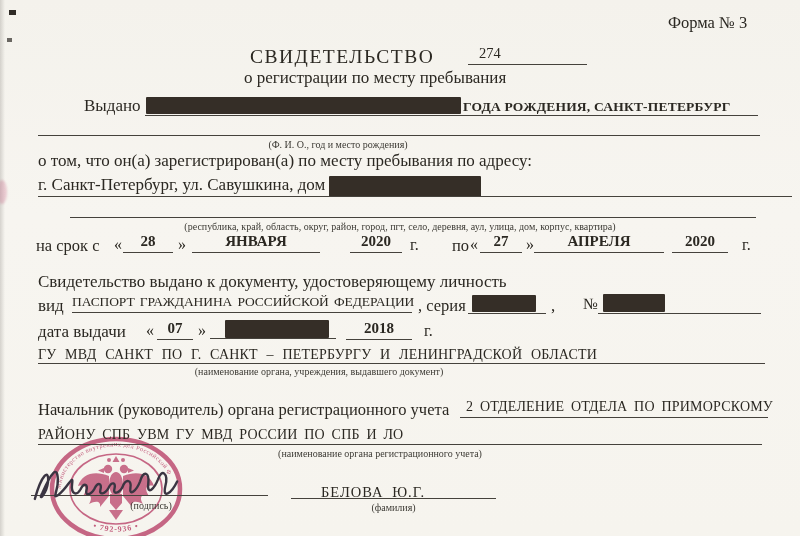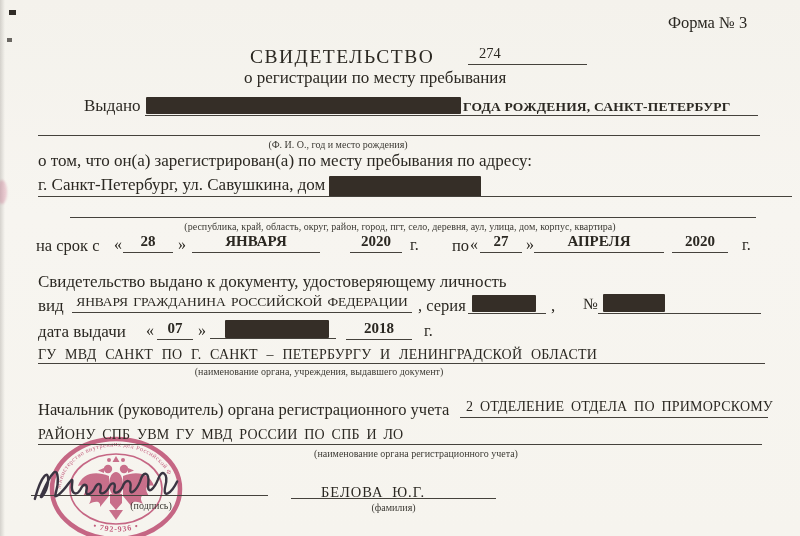--- a/index.html
+++ b/index.html
@@ -72,21 +72,21 @@
   <div class="abs q" style="left:470px;top:236px;">«</div>
   <div class="cell" style="left:480px;top:233px;width:42px;">27</div>
   <div class="abs q" style="left:526px;top:236px;">»</div>
   <div class="cell" style="left:534px;top:233px;width:130px;">АПРЕЛЯ</div>
   <div class="cell" style="left:672px;top:233px;width:56px;">2020</div>
   <div class="abs q" style="left:742px;top:236px;">г.</div>
 
   <div class="abs body17" style="left:38px;top:272px;">Свидетельство выдано к документу, удостоверяющему личность</div>
 
   <div class="abs body17" style="left:38px;top:296px;">вид</div>
-  <div class="cell reg caps13" style="left:72px;top:294px;width:340px;">ЯНВАРЯ ГРАЖДАНИНА РОССИЙСКОЙ ФЕДЕРАЦИИ</div>
+  <div class="cell reg caps13" style="left:72px;top:294px;width:340px;">ПАСПОРТ ГРАЖДАНИНА РОССИЙСКОЙ ФЕДЕРАЦИИ</div>
   <div class="abs" style="left:418px;top:296px;font-size:16.5px;">, серия</div>
   <div class="line" style="left:468px;top:313px;width:78px;"></div>
   <div class="redact" style="left:472px;top:295px;width:64px;height:17px;"></div>
   <div class="abs body17" style="left:551px;top:296px;">,</div>
   <div class="abs" style="left:583px;top:295px;font-size:15.5px;">№</div>
   <div class="line" style="left:598px;top:313px;width:163px;"></div>
   <div class="redact" style="left:603px;top:294px;width:62px;height:18px;"></div>
 
   <div class="abs body17" style="left:38px;top:322px;">дата выдачи</div>
   <div class="abs q" style="left:146px;top:322px;">«</div>
@@ -98,21 +98,21 @@
   <div class="abs q" style="left:424px;top:322px;">г.</div>
 
   <div class="abs caps14" style="left:38px;top:347px;">ГУ МВД САНКТ ПО Г. САНКТ – ПЕТЕРБУРГУ И ЛЕНИНГРАДСКОЙ ОБЛАСТИ</div>
   <div class="line" style="left:38px;top:363px;width:727px;"></div>
   <div class="cap" style="left:0;top:366px;width:638px;">(наименование органа, учреждения, выдавшего документ)</div>
 
   <div class="abs z2" style="left:38px;top:400px;font-size:16.5px;">Начальник (руководитель) органа регистрационного учета</div>
   <div class="cell reg caps14 z2" style="left:460px;top:399px;width:302px;text-align:left;padding-left:6px;word-spacing:3px;">2 ОТДЕЛЕНИЕ ОТДЕЛА ПО ПРИМОРСКОМУ</div>
   <div class="abs caps14 z2" style="left:38px;top:427px;word-spacing:3px;">РАЙОНУ СПБ УВМ ГУ МВД РОССИИ ПО СПБ И ЛО</div>
   <div class="line z2" style="left:38px;top:444px;width:724px;"></div>
-  <div class="cap z2" style="left:16px;top:448px;width:760px;padding-left:20px;">(наименование органа регистрационного учета)</div>
+  <div class="cap z2" style="left:0;top:448px;width:760px;">(наименование органа регистрационного учета)</div>
 
   <svg class="stamp-svg" width="140" height="110" viewBox="0 0 140 110">
     <g stroke="#c5527a" fill="none" opacity="0.85">
       <ellipse cx="70" cy="53" rx="64" ry="50" stroke-width="4.5"></ellipse>
       <ellipse cx="70" cy="53" rx="46" ry="35" stroke-width="1.6"></ellipse>
     </g>
     <defs>
       <path id="ringTop" d="M 15 53 A 55 42.5 0 1 1 125 53"></path>
       <path id="ringBottom" d="M 20 71 A 55 42.5 0 0 0 120 71"></path>
     </defs>

